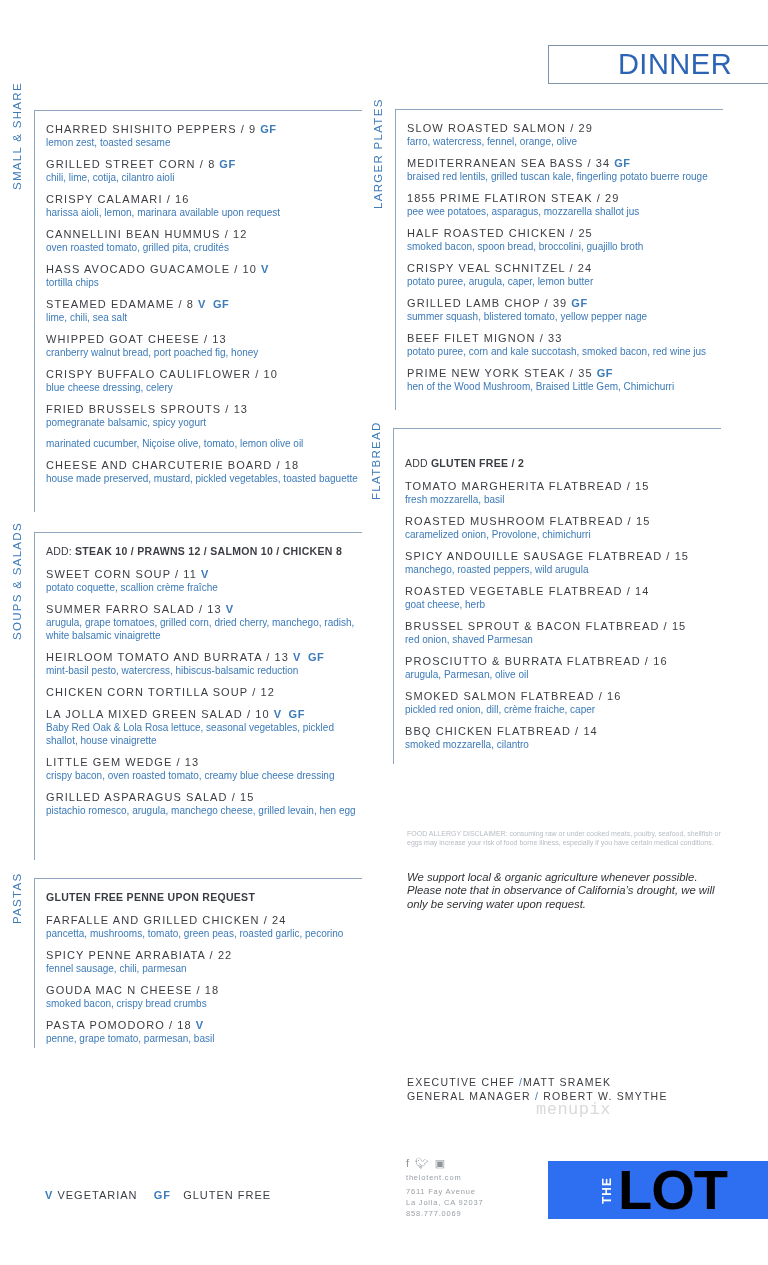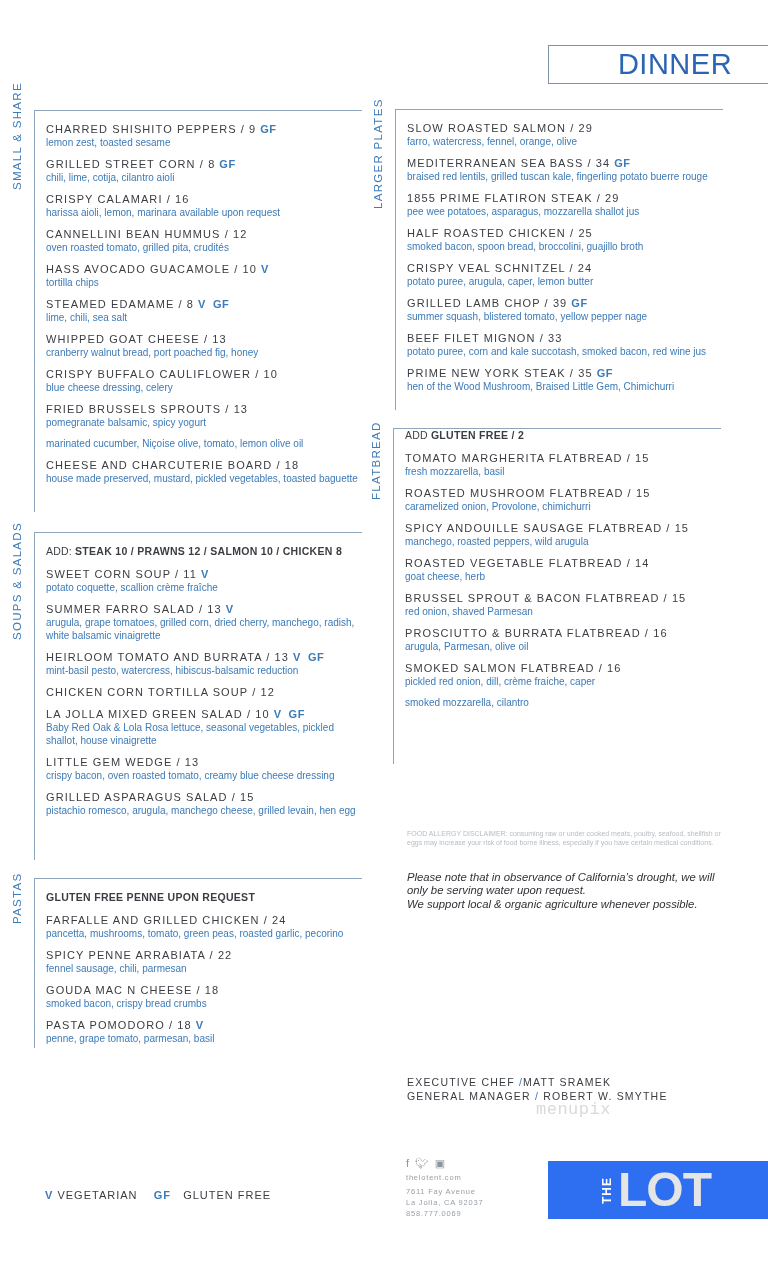--- a/index.html
+++ b/index.html
@@ -52,21 +52,21 @@
   .social span { font-size: 11px; color: #8e959c; }
 
   .logo {
     position: absolute; left: 548px; top: 1161px; width: 220px; height: 58px;
     background: #2e6ff2; display: flex; align-items: center; padding-left: 52px;
   }
   .logo .the {
     writing-mode: vertical-rl; transform: rotate(180deg);
     font-size: 12px; font-weight: bold; color: #fff; letter-spacing: 1px; margin-right: 4px;
   }
-  .logo .lot { font-size: 48px; font-weight: bold; color: #e5e5e5; letter-spacing: -1px; line-height: 44px; }
+  .logo .lot { font-size: 56px; font-weight: bold; color: #000000; letter-spacing: -1px; line-height: 44px; }
   .watermark { position: absolute; left: 536px; top: 1100px; font-size: 17px; color: rgba(170,170,170,0.45); letter-spacing: 0.5px; font-family: Liberation Mono, monospace; }
 
   .legend { position: absolute; left: 45px; top: 1189px; font-size: 11px; letter-spacing: 1px; color: #3a3d42; }
   .legend .tag { color: #3c7ab8; font-weight: bold; }
 </style>
 </head>
 <body>
 
 <div class="dinner-box">
   <span>DINNER</span>
@@ -220,21 +220,21 @@
       <div class="item">
         <div class="name"><span>PRIME NEW YORK STEAK / 35</span><span class="tag" style="white-space: pre;">GF</span></div>
         <div class="desc">hen of the Wood Mushroom, Braised Little Gem, Chimichurri</div>
       </div>
     </div>
 </div>
 
 <div class="section" style="left:393px; top:428px; width:328px; height:336px;">
   <div class="frame"></div>
   <div class="side-label" style="height:72px;">FLATBREAD</div>
-  <div class="items" style="top:0;">
+  <div class="items" style="top:28px;">
     <div class="add-line"><span>ADD</span> <b>GLUTEN FREE  /  2</b></div>
     <div>
         <div class="item">
           <div class="name"><span>TOMATO MARGHERITA FLATBREAD / 15</span></div>
           <div class="desc">fresh mozzarella, basil</div>
         </div>
         <div class="item">
           <div class="name"><span>ROASTED MUSHROOM FLATBREAD / 15</span></div>
           <div class="desc">caramelized onion, Provolone, chimichurri</div>
         </div>
@@ -252,31 +252,32 @@
         </div>
         <div class="item">
           <div class="name"><span>PROSCIUTTO &amp; BURRATA FLATBREAD / 16</span></div>
           <div class="desc">arugula, Parmesan, olive oil</div>
         </div>
         <div class="item">
           <div class="name"><span>SMOKED SALMON FLATBREAD  / 16</span></div>
           <div class="desc">pickled red onion, dill, crème fraiche, caper</div>
         </div>
         <div class="item">
+          <div class="name"><span>BBQ CHICKEN FLATBREAD / 14</span></div>
           <div class="desc">smoked mozzarella, cilantro</div>
         </div>
       </div>
   </div>
 </div>
 
 <div class="disclaimer">FOOD ALLERGY DISCLAIMER: consuming raw or under cooked meats, poultry, seafood, shellfish or eggs may increase your risk of food borne illness, especially if you have certain medical conditions.</div>
 
 <div class="drought">
+  <div>We support local &amp; organic agriculture whenever possible.</div>
   <div>Please note that in observance of California’s drought, we will only be serving water upon request.</div>
-  <div>We support local &amp; organic agriculture whenever possible.</div>
 </div>
 
 <div class="credits">
   <div><span>EXECUTIVE CHEF</span> <span class="slash">/</span><span>MATT SRAMEK</span></div>
   <div><span>GENERAL MANAGER</span> <span class="slash">/</span> <span>ROBERT W. SMYTHE</span></div>
 </div>
 
 <div class="contact">
   <div class="social">
     <span>f</span>

